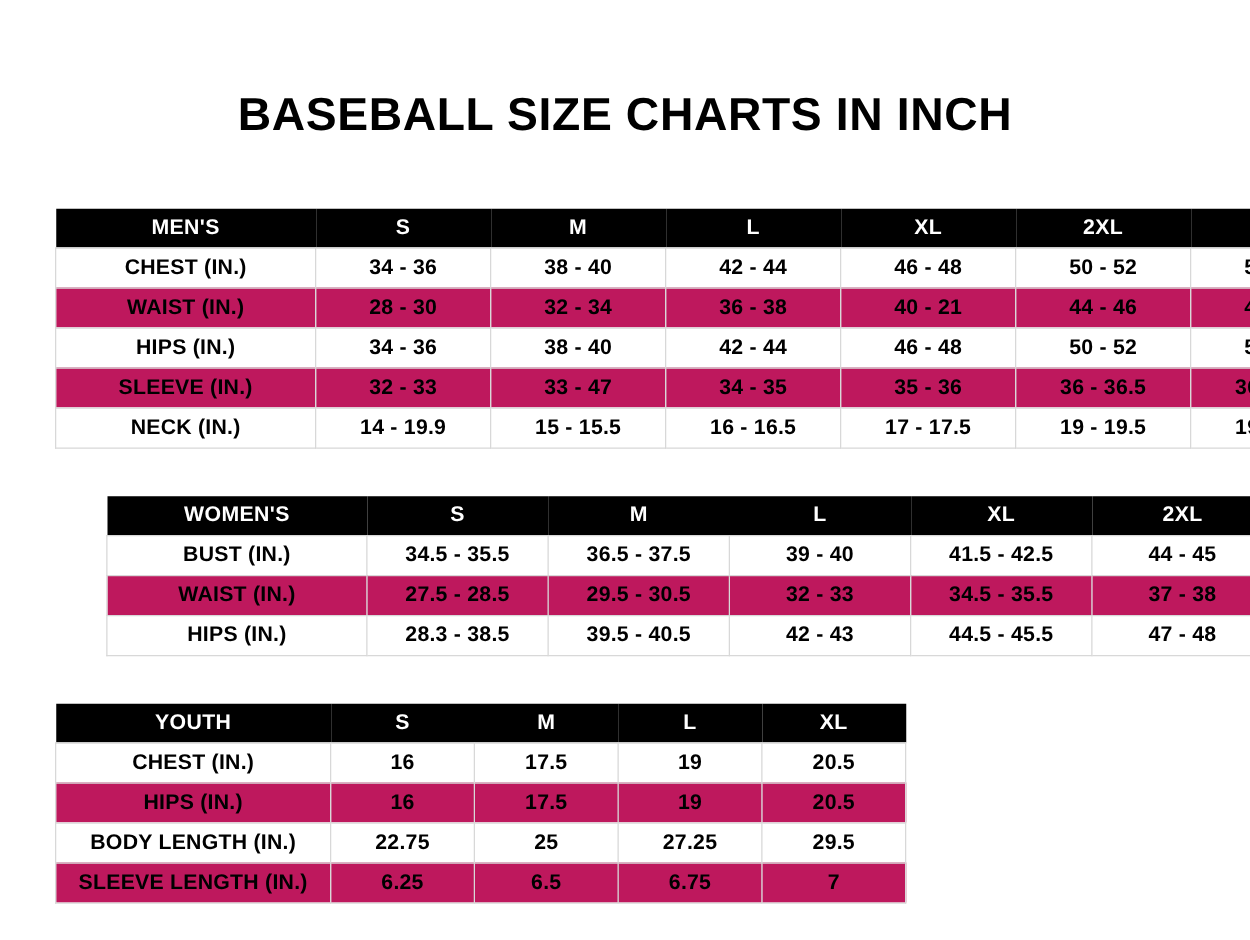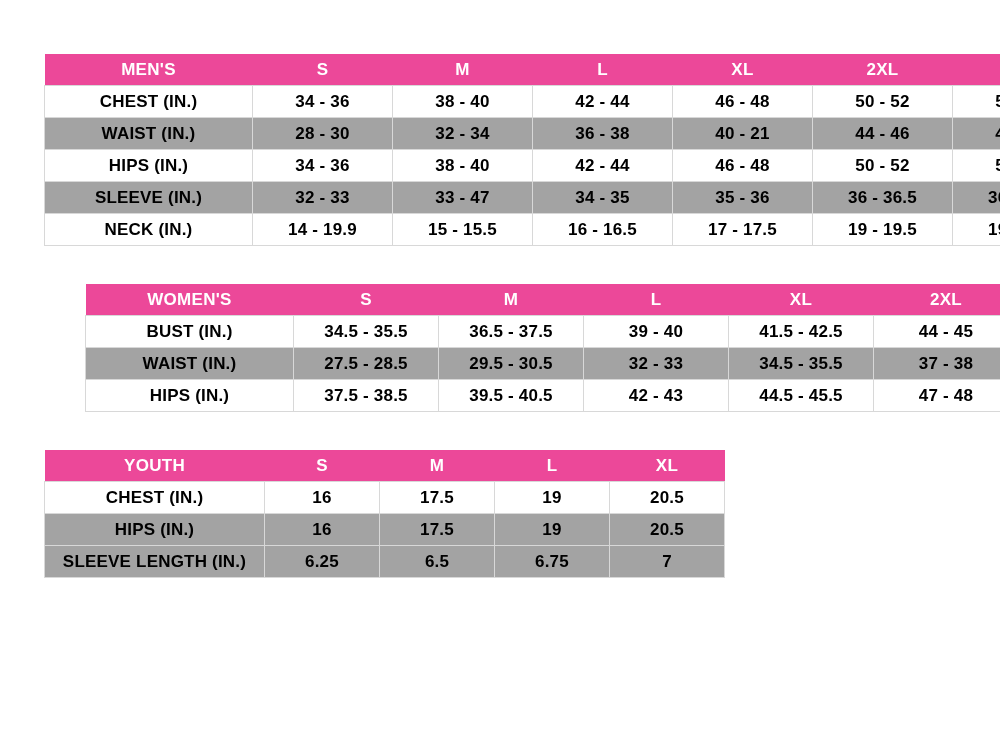--- a/index.html
+++ b/index.html
@@ -34,21 +34,21 @@
   }
   table {
     border-collapse: collapse;
     table-layout: fixed;
   }
   table.men   { width: 908px; }
   table.women { width: 790px; margin-left: 41px; }
   table.youth { width: 680px; }
 
   thead th {
-    background: #ec4899;
+    background: #000000;
     color: #ffffff;
     font-size: 17px;
     font-weight: bold;
     height: 31px;
     padding: 0;
     text-align: center;
     border: none;
     letter-spacing: 0.3px;
   }
   thead th.rowlabel {
@@ -59,21 +59,21 @@
     padding: 0;
     font-size: 17px;
     font-weight: bold;
     text-align: center;
     border: 1px solid #d8d8d8;
     background: #ffffff;
     color: #000000;
     letter-spacing: 0.2px;
   }
   tbody tr.alt td {
-    background: #a3a3a3;
+    background: #be185d;
   }
   tbody td.rowlabel {
   }
   .gap-women { height: 38px; }
   .gap-youth { height: 38px; }
 
   
   table.men  col.c0 { width: 208px; }
   table.men  col.cx { width: 140px; }
 
@@ -81,20 +81,21 @@
   table.women col.cx { width: 145px; }
 
   table.youth col.c0 { width: 220px; }
   table.youth col.cx { width: 115px; }
 </style>
 </head>
 <body>
 
 <div class="page">
 
+  <div class="title">BASEBALL SIZE CHARTS IN INCH</div>
 
   <div class="tables">
 
     <table class="men">
       <colgroup>
         <col class="c0">
           <col class="cx">
           <col class="cx">
           <col class="cx">
           <col class="cx">
@@ -194,21 +195,21 @@
         <tr class="alt">
           <td class="rowlabel">WAIST (IN.)</td>
           <td>27.5 - 28.5</td>
           <td>29.5 - 30.5</td>
           <td>32 - 33</td>
           <td>34.5 - 35.5</td>
           <td>37 - 38</td>
         </tr>
         <tr>
           <td class="rowlabel">HIPS (IN.)</td>
-          <td>37.5 - 38.5</td>
+          <td>28.3 - 38.5</td>
           <td>39.5 - 40.5</td>
           <td>42 - 43</td>
           <td>44.5 - 45.5</td>
           <td>47 - 48</td>
         </tr>
       </tbody>
     </table>
 
     <div class="gap-youth"></div>
 
@@ -237,20 +238,27 @@
           <td>19</td>
           <td>20.5</td>
         </tr>
         <tr class="alt">
           <td class="rowlabel">HIPS (IN.)</td>
           <td>16</td>
           <td>17.5</td>
           <td>19</td>
           <td>20.5</td>
         </tr>
+        <tr>
+          <td class="rowlabel">BODY LENGTH (IN.)</td>
+          <td>22.75</td>
+          <td>25</td>
+          <td>27.25</td>
+          <td>29.5</td>
+        </tr>
         <tr class="alt">
           <td class="rowlabel">SLEEVE LENGTH (IN.)</td>
           <td>6.25</td>
           <td>6.5</td>
           <td>6.75</td>
           <td>7</td>
         </tr>
       </tbody>
     </table>
 

